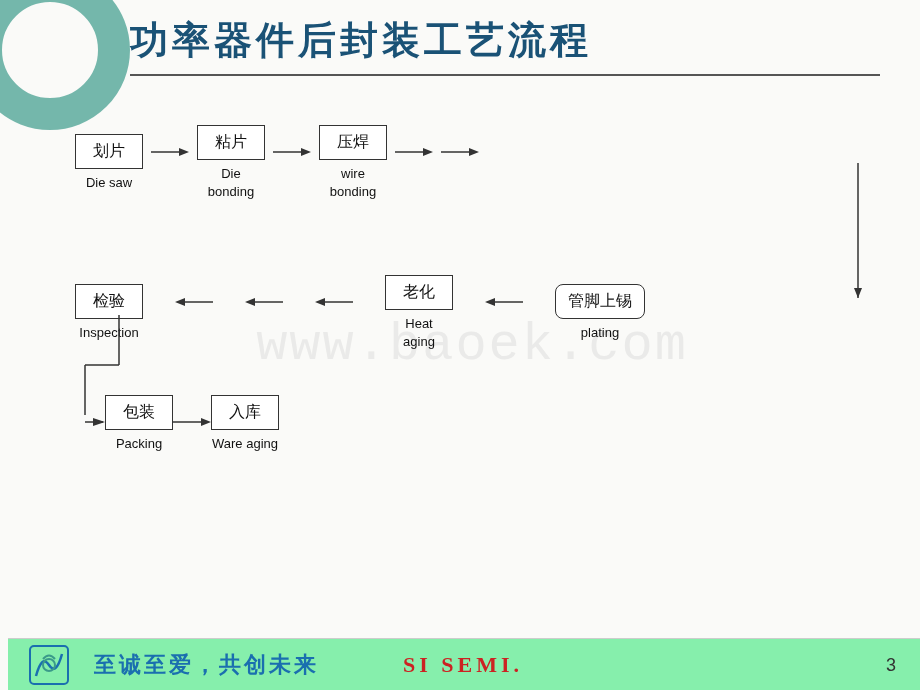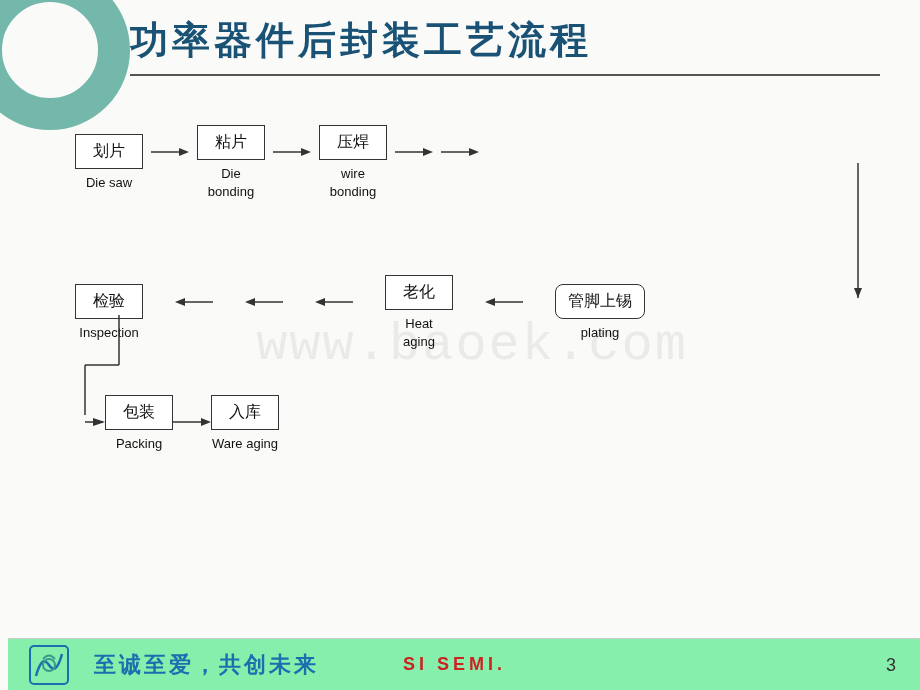--- a/index.html
+++ b/index.html
@@ -118,24 +118,24 @@
 
     .footer-slogan {
       font-size: 22px;
       font-weight: bold;
       color: #1a6faf;
       font-family: 'SimHei', sans-serif;
       letter-spacing: 3px;
     }
 
     .footer-brand {
-      font-size: 18px;
+      font-size: 22px;
       font-weight: bold;
       color: #cc2222;
-      font-family: Liberation Sans, sans-serif;
+      font-family: Liberation Serif, serif;
       margin-left: 60px;
       letter-spacing: 4px;
     }
 
     .page-number {
       position: absolute;
       bottom: 14px;
       right: 24px;
       font-size: 18px;
       color: #333;

